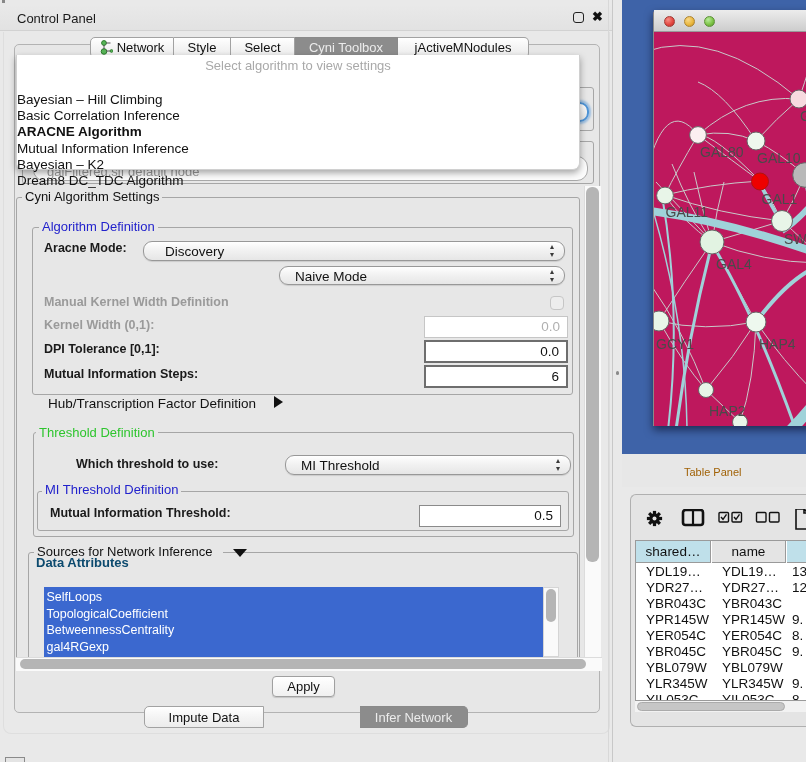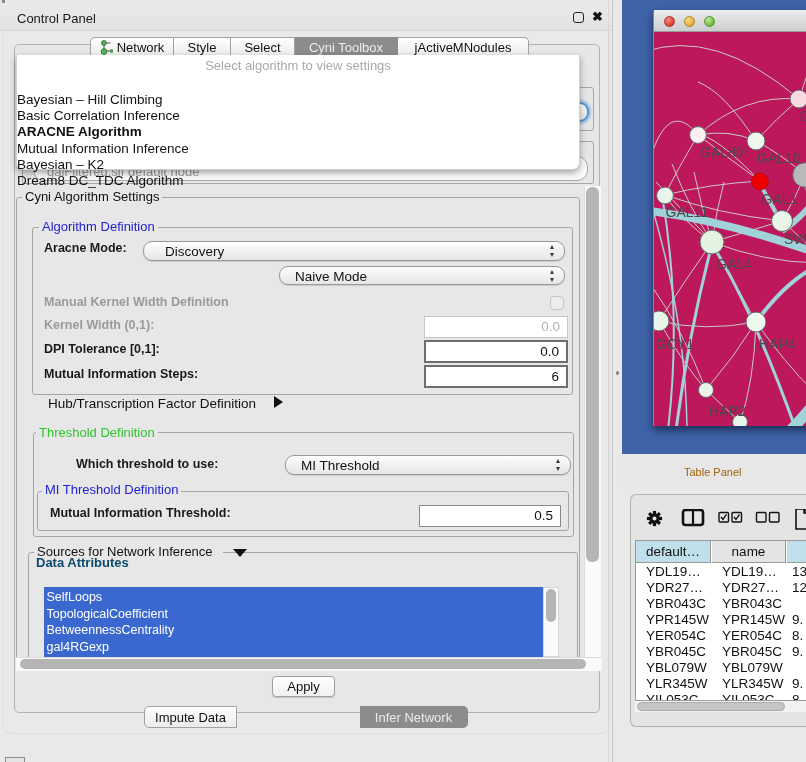--- a/index.html
+++ b/index.html
@@ -125,21 +125,21 @@
 </div>
 
 <div class="abs" style="left:584px;top:186px;width:17px;height:471px;background:#fafafa;border-left:1px solid #dcdcdc;"></div>
 <div class="abs" style="left:586px;top:187px;width:12.5px;height:375px;background:#b5b5b5;border-radius:6px;"></div>
 <div class="abs" style="left:16px;top:657px;width:586px;height:14px;background:#fafafa;border-top:1px solid #dcdcdc;"></div>
 <div class="abs" style="left:20px;top:659px;width:566px;height:10px;background:#b5b5b5;border-radius:5px;"></div>
 
 <div class="abs" style="left:272px;top:676px;width:63px;height:21px;border:1px solid #a0a0a0;border-radius:4px;background:linear-gradient(#ffffff,#f0f0f0);box-shadow:0 1px 1px rgba(0,0,0,0.15);font-size:13px;color:#111;display:flex;align-items:center;justify-content:center;">Apply</div>
 
 <div class="abs" style="left:144px;top:706px;width:327px;height:22px;">
-  <div class="tab" style="left:0;width:93px;border-left:1px solid #a2a2a2;border-radius:5px 0 0 5px;">Impute Data</div>
+  <div class="tab" style="left:0;width:120px;border-left:1px solid #a2a2a2;border-radius:5px 0 0 5px;">Impute Data</div>
   <div class="tab seltab" style="left:216px;width:108px;border-radius:0 5px 5px 0;">Infer Network</div>
 </div>
 
 <div class="abs" style="left:5px;top:757px;width:20px;height:10px;border:1.5px solid #8a8a8a;background:#e4e4e4;"></div>
 
 <div class="abs" style="left:16px;top:55px;width:564px;height:115px;background:#fff;border:1px solid #d0d0d0;border-top:none;border-radius:0 0 7px 7px;box-shadow:0 3px 7px rgba(0,0,0,0.35);"></div>
 <div class="abs" style="left:16px;top:58px;width:564px;text-align:center;font-size:13px;color:#a9a9a9;">Select algorithm to view settings</div>
 <div class="abs" style="left:17px;top:76px;font-size:13.5px;color:#111;line-height:16.2px;margin-top:16px;">Bayesian – Hill Climbing<br>Basic Correlation Inference<br><span class="b">ARACNE Algorithm</span><br>Mutual Information Inference<br>Bayesian – K2<br>Dream8 DC_TDC Algorithm</div>
 
 <div class="abs" style="left:608px;top:0;width:1px;height:762px;background:#d8d8d8;"></div>
@@ -267,21 +267,21 @@
       <rect x="91" y="3.5" width="9.5" height="9.5" rx="1"></rect>
       <path d="M80 8 L82 10.3 L85.5 5.3"></path>
       <path d="M93 8 L95 10.3 L98.5 5.3"></path>
       <rect x="115.5" y="3.5" width="9.5" height="9.5" rx="1"></rect>
       <rect x="128.5" y="3.5" width="9.5" height="9.5" rx="1"></rect>
     </g>
     <path d="M155 0 L163 0 L167 4 L167 20 L155 20 Z M163 0 L163 4 L167 4" fill="none" stroke="#111" stroke-width="1.6"></path>
   </svg>
 
   <div class="abs" style="left:4px;top:45px;width:172px;height:161px;background:#fff;border:1px solid #9a9a9a;border-right:none;overflow:hidden;font-size:13.5px;color:#111;">
-    <div class="abs" style="left:0;top:0;width:75px;height:22px;background:#bfe0ea;border-right:1px solid #9a9a9a;border-bottom:1px solid #9a9a9a;text-align:center;line-height:22px;">default…</div>
+    <div class="abs" style="left:0;top:0;width:75px;height:22px;background:#bfe0ea;border-right:1px solid #9a9a9a;border-bottom:1px solid #9a9a9a;text-align:center;line-height:22px;">shared…</div>
     <div class="abs" style="left:76px;top:0;width:74px;height:22px;background:#e4e4e4;border-right:1px solid #9a9a9a;border-bottom:1px solid #9a9a9a;text-align:center;line-height:22px;">name</div>
     <div class="abs" style="left:151px;top:0;width:25px;height:22px;background:#bfe0ea;border-bottom:1px solid #9a9a9a;"></div>
     <div class="abs" style="left:10px;top:23px;line-height:16px;">YDL19…<br>YDR27…<br>YBR043C<br>YPR145W<br>YER054C<br>YBR045C<br>YBL079W<br>YLR345W<br>YIL053C</div>
     <div class="abs" style="left:86px;top:23px;line-height:16px;">YDL19…<br>YDR27…<br>YBR043C<br>YPR145W<br>YER054C<br>YBR045C<br>YBL079W<br>YLR345W<br>YIL053C</div>
     <div class="abs" style="left:156px;top:23px;line-height:16px;">13<br>12<br>&nbsp;<br>9.<br>8.<br>9.<br>&nbsp;<br>9.<br>8</div>
   </div>
   <div class="abs" style="left:4px;top:206px;width:172px;height:11px;background:#f2f2f2;">
     <div class="abs" style="left:2px;top:1px;width:148px;height:9px;background:#c6c6c6;border:1px solid #ababab;border-radius:5px;"></div>
   </div>
 </div>

